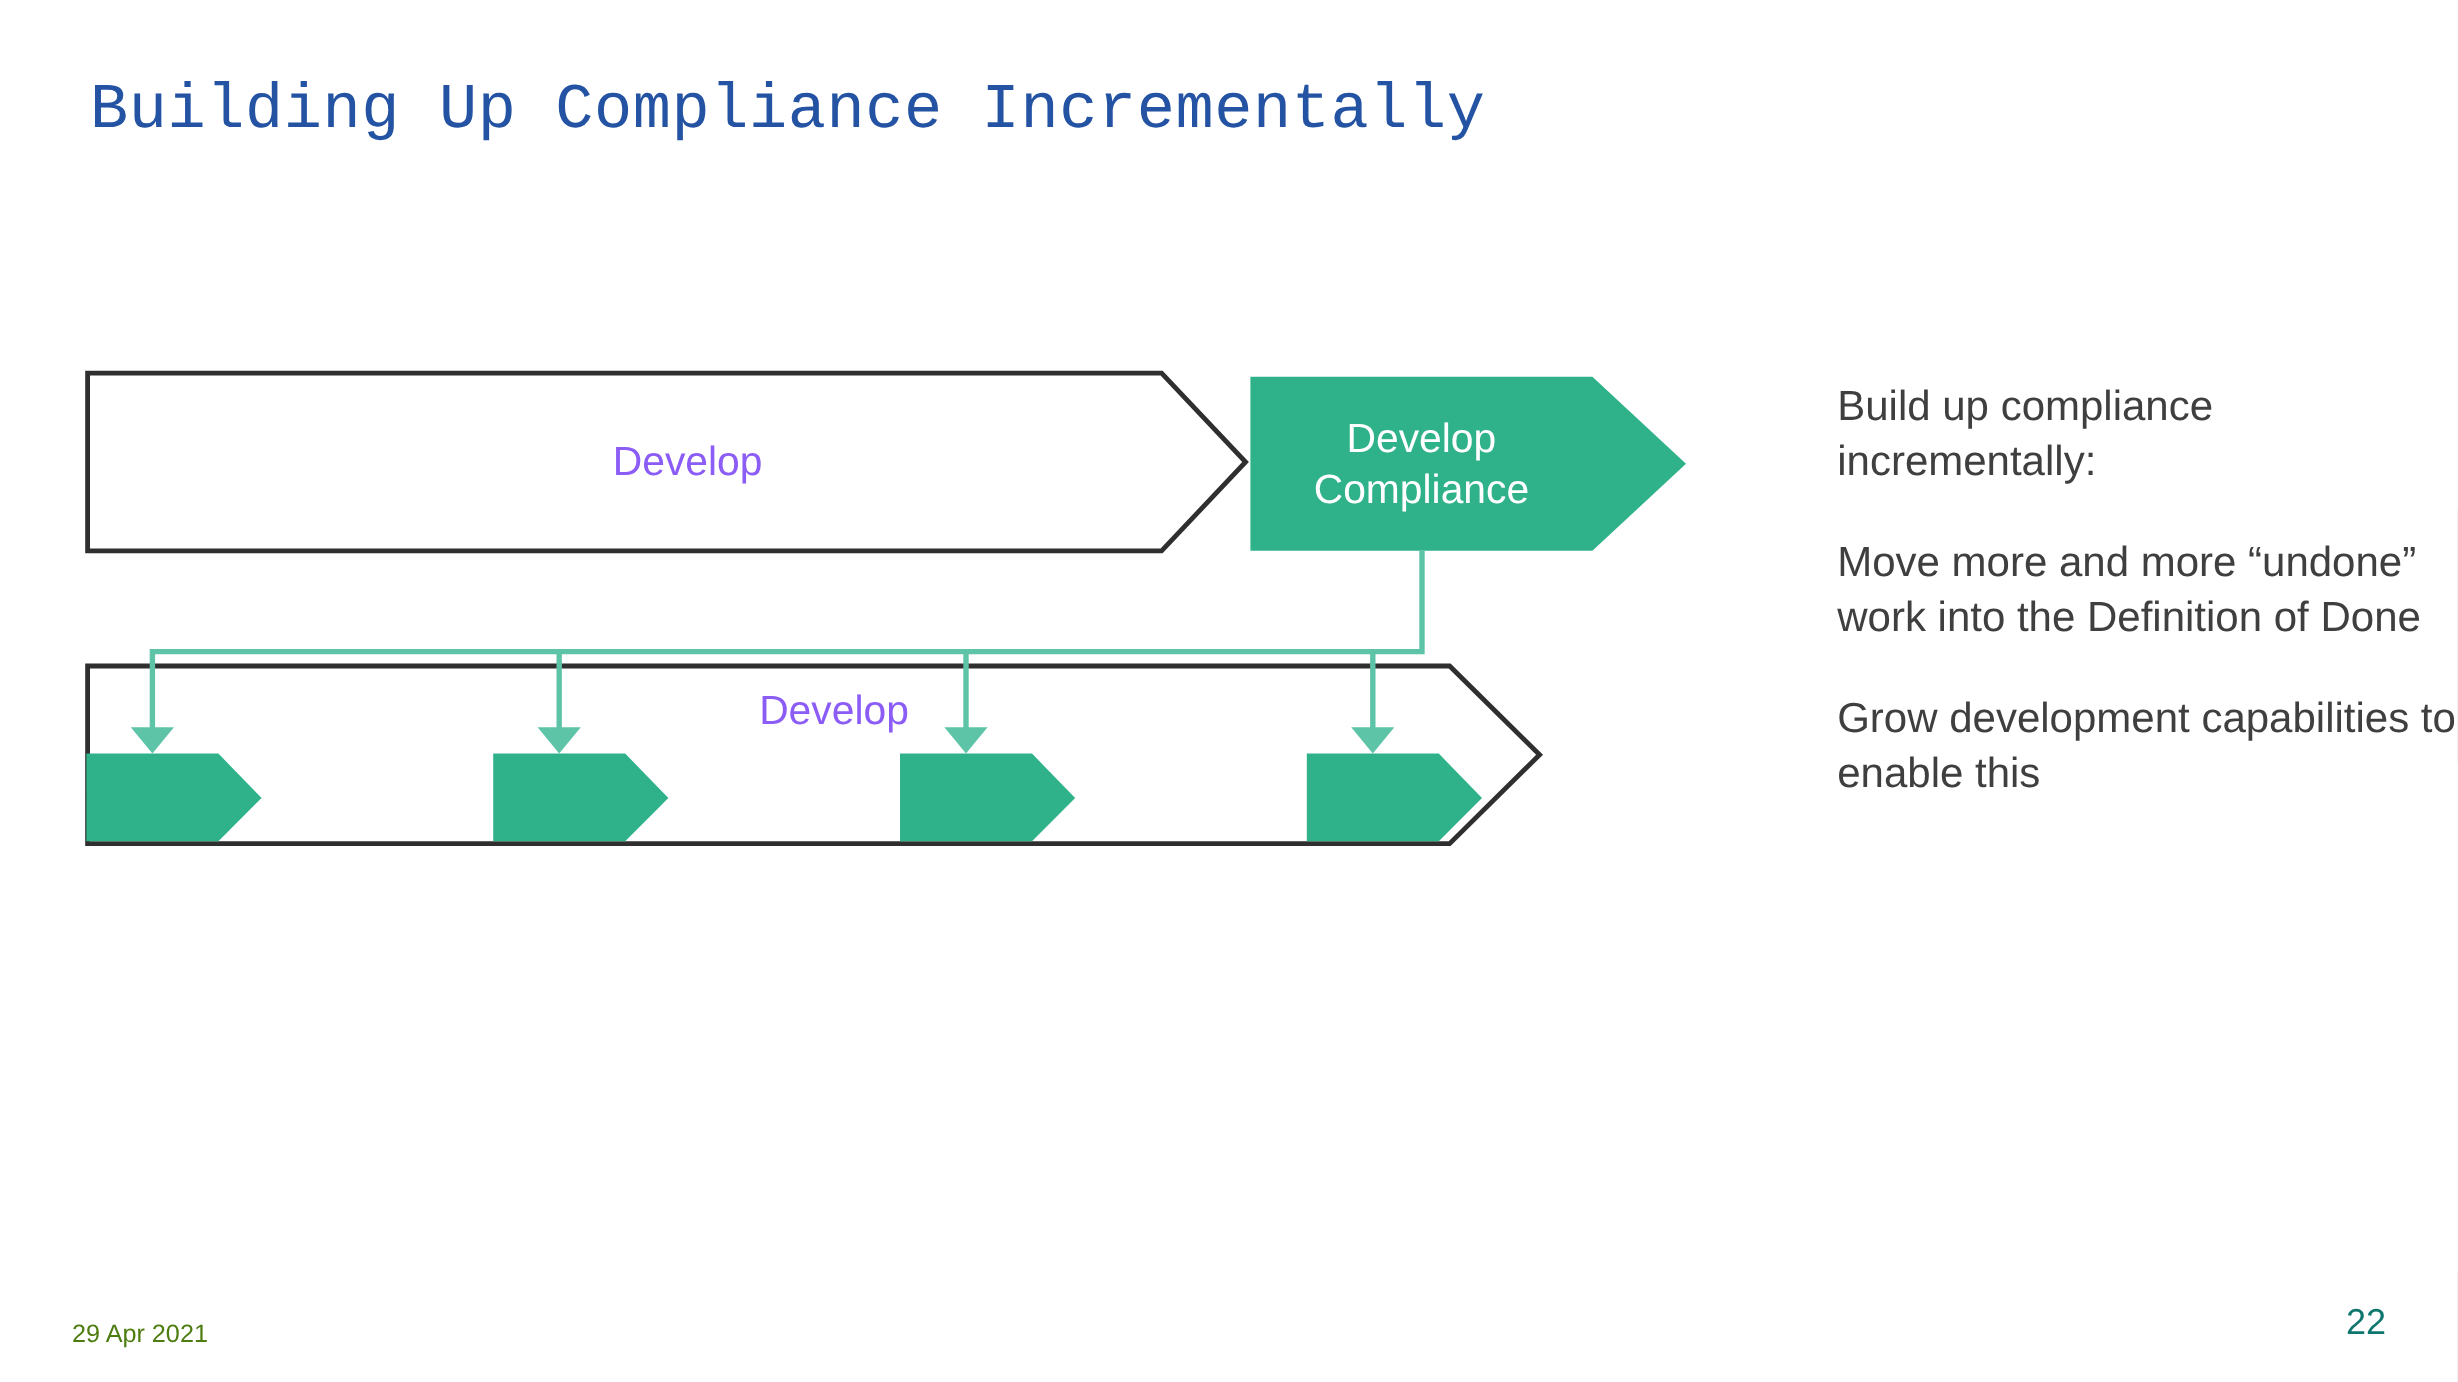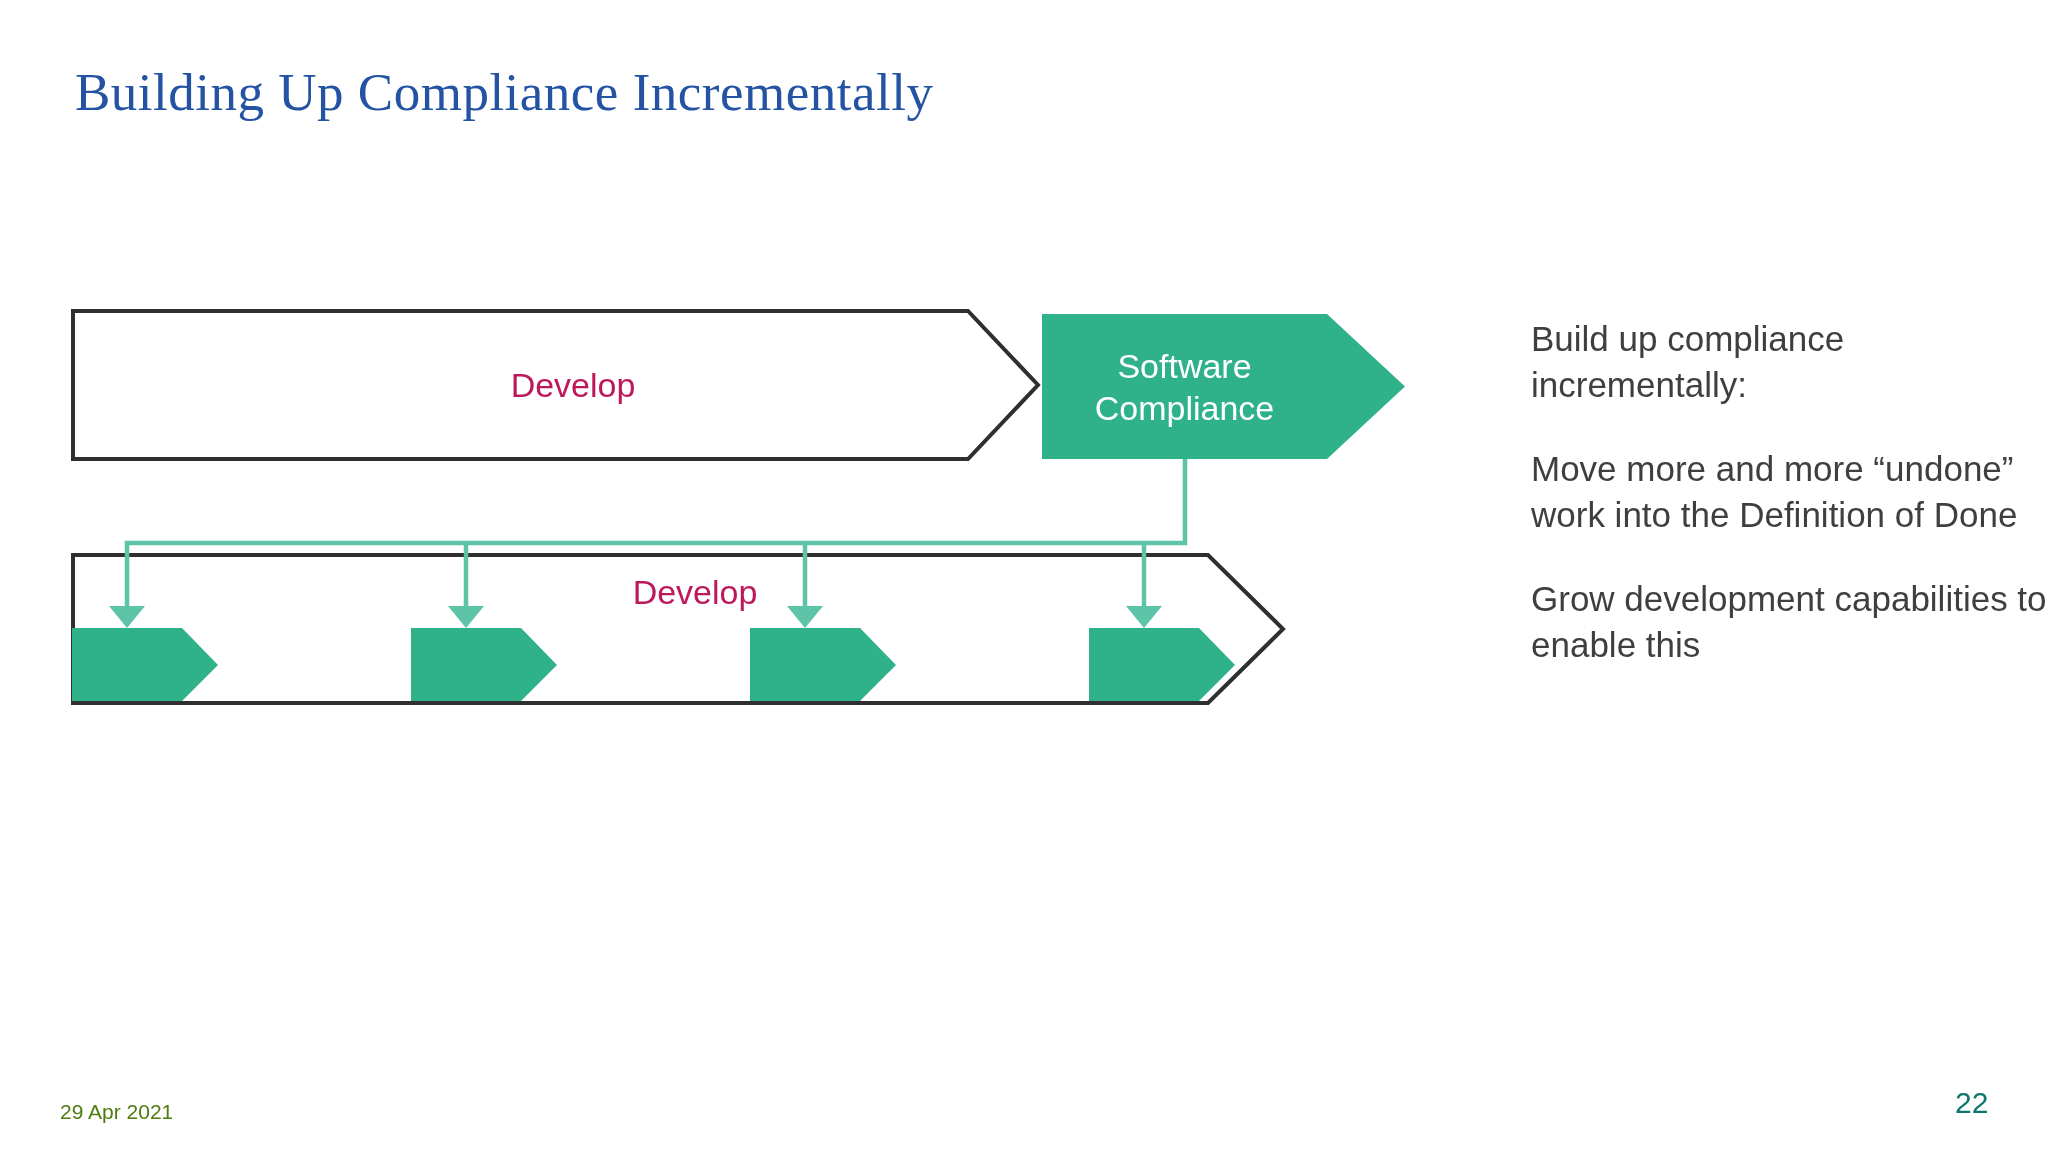--- a/index.html
+++ b/index.html
@@ -5,32 +5,32 @@
   html,body{margin:0;padding:0;background:#e8e8e8;}
   .slide{
     position:relative;
     width:2048px;height:1152px;
     background:#ffffff;
     overflow:hidden;
     font-family:"Liberation Sans", sans-serif;
   }
   .title{
     position:absolute;left:75px;top:60px;
-    font-family:Liberation Serif, serif;
+    font-family:Liberation Mono, monospace;
     font-size:53px;line-height:64px;
     letter-spacing:0.5px;
     color:#2353a2;
     white-space:nowrap;
   }
   svg.diagram{position:absolute;left:0;top:0;}
   .shape-label{
     position:absolute;display:flex;
     align-items:center;justify-content:center;
     text-align:center;
-    font-size:34px;color:#be185d;
+    font-size:34px;color:#8b5cf6;
   }
   .label-develop-top{left:73px;top:311px;width:1000px;height:148px;}
   .label-achieve{
     left:1042px;top:314px;width:285px;height:145px;
     color:#ffffff;line-height:42px;
   }
   .label-develop-bottom{left:73px;top:569px;width:1244px;height:46px;}
   .side-text{
     position:absolute;left:1531px;top:316px;width:520px;
     font-size:35px;line-height:46px;color:#3f3f3f;
@@ -72,21 +72,21 @@
     <polygon points="1126,606 1162,606 1144,628" fill="#5ec4a8"></polygon>
 
     <polygon points="72,628 182,628 218,665 182,701 72,701" fill="#2fb28a"></polygon>
     <polygon points="411,628 521,628 557,665 521,701 411,701" fill="#2fb28a"></polygon>
     <polygon points="750,628 860,628 896,665 860,701 750,701" fill="#2fb28a"></polygon>
     <polygon points="1089,628 1199,628 1235,665 1199,701 1089,701" fill="#2fb28a"></polygon>
   </svg>
 
   <div class="shape-label label-develop-top">Develop</div>
 
-  <div class="shape-label label-achieve">Software Compliance</div>
+  <div class="shape-label label-achieve">Develop Compliance</div>
 
   <div class="shape-label label-develop-bottom">Develop</div>
 
   <div class="side-text">
     <p>Build up compliance incrementally:</p>
     <p>Move more and more “undone” work into the Definition of Done</p>
     <p>Grow development capabilities to enable this</p>
   </div>
 
   <div class="footer-date">29 Apr 2021</div>

